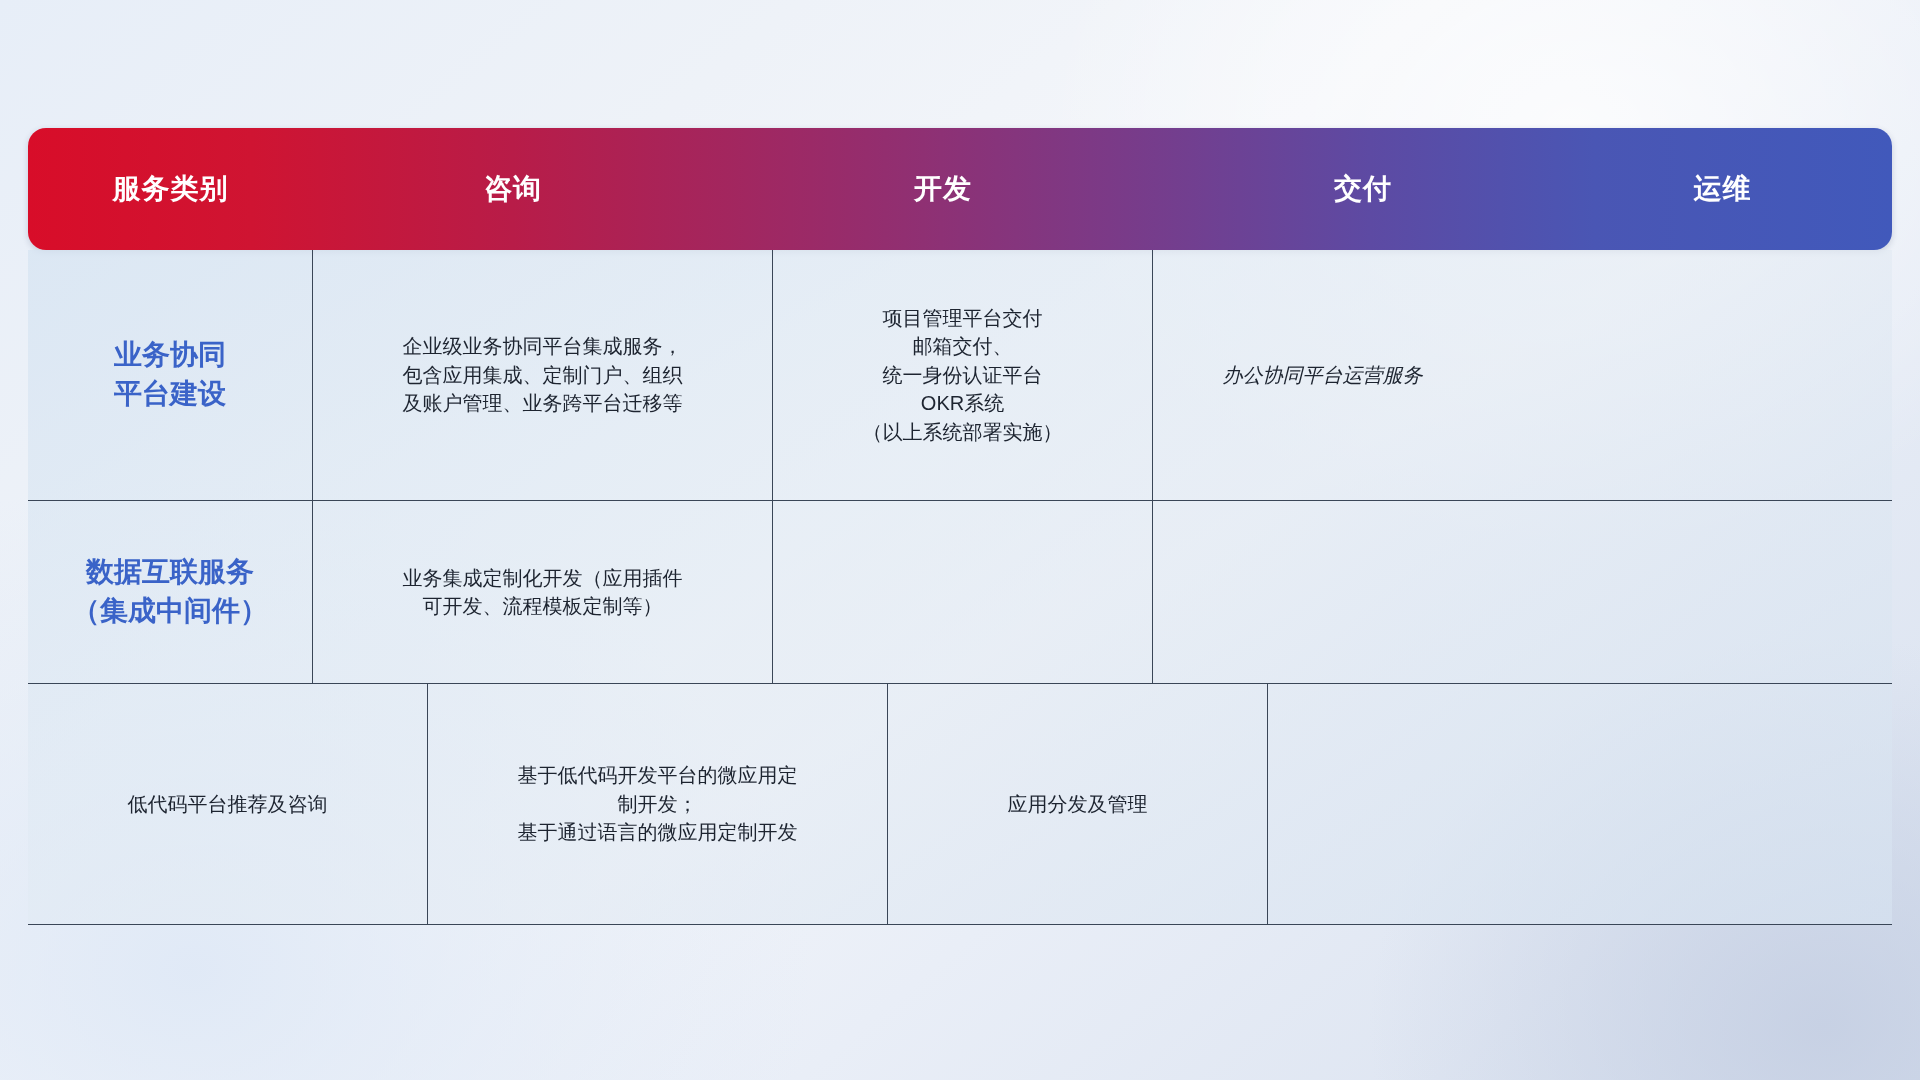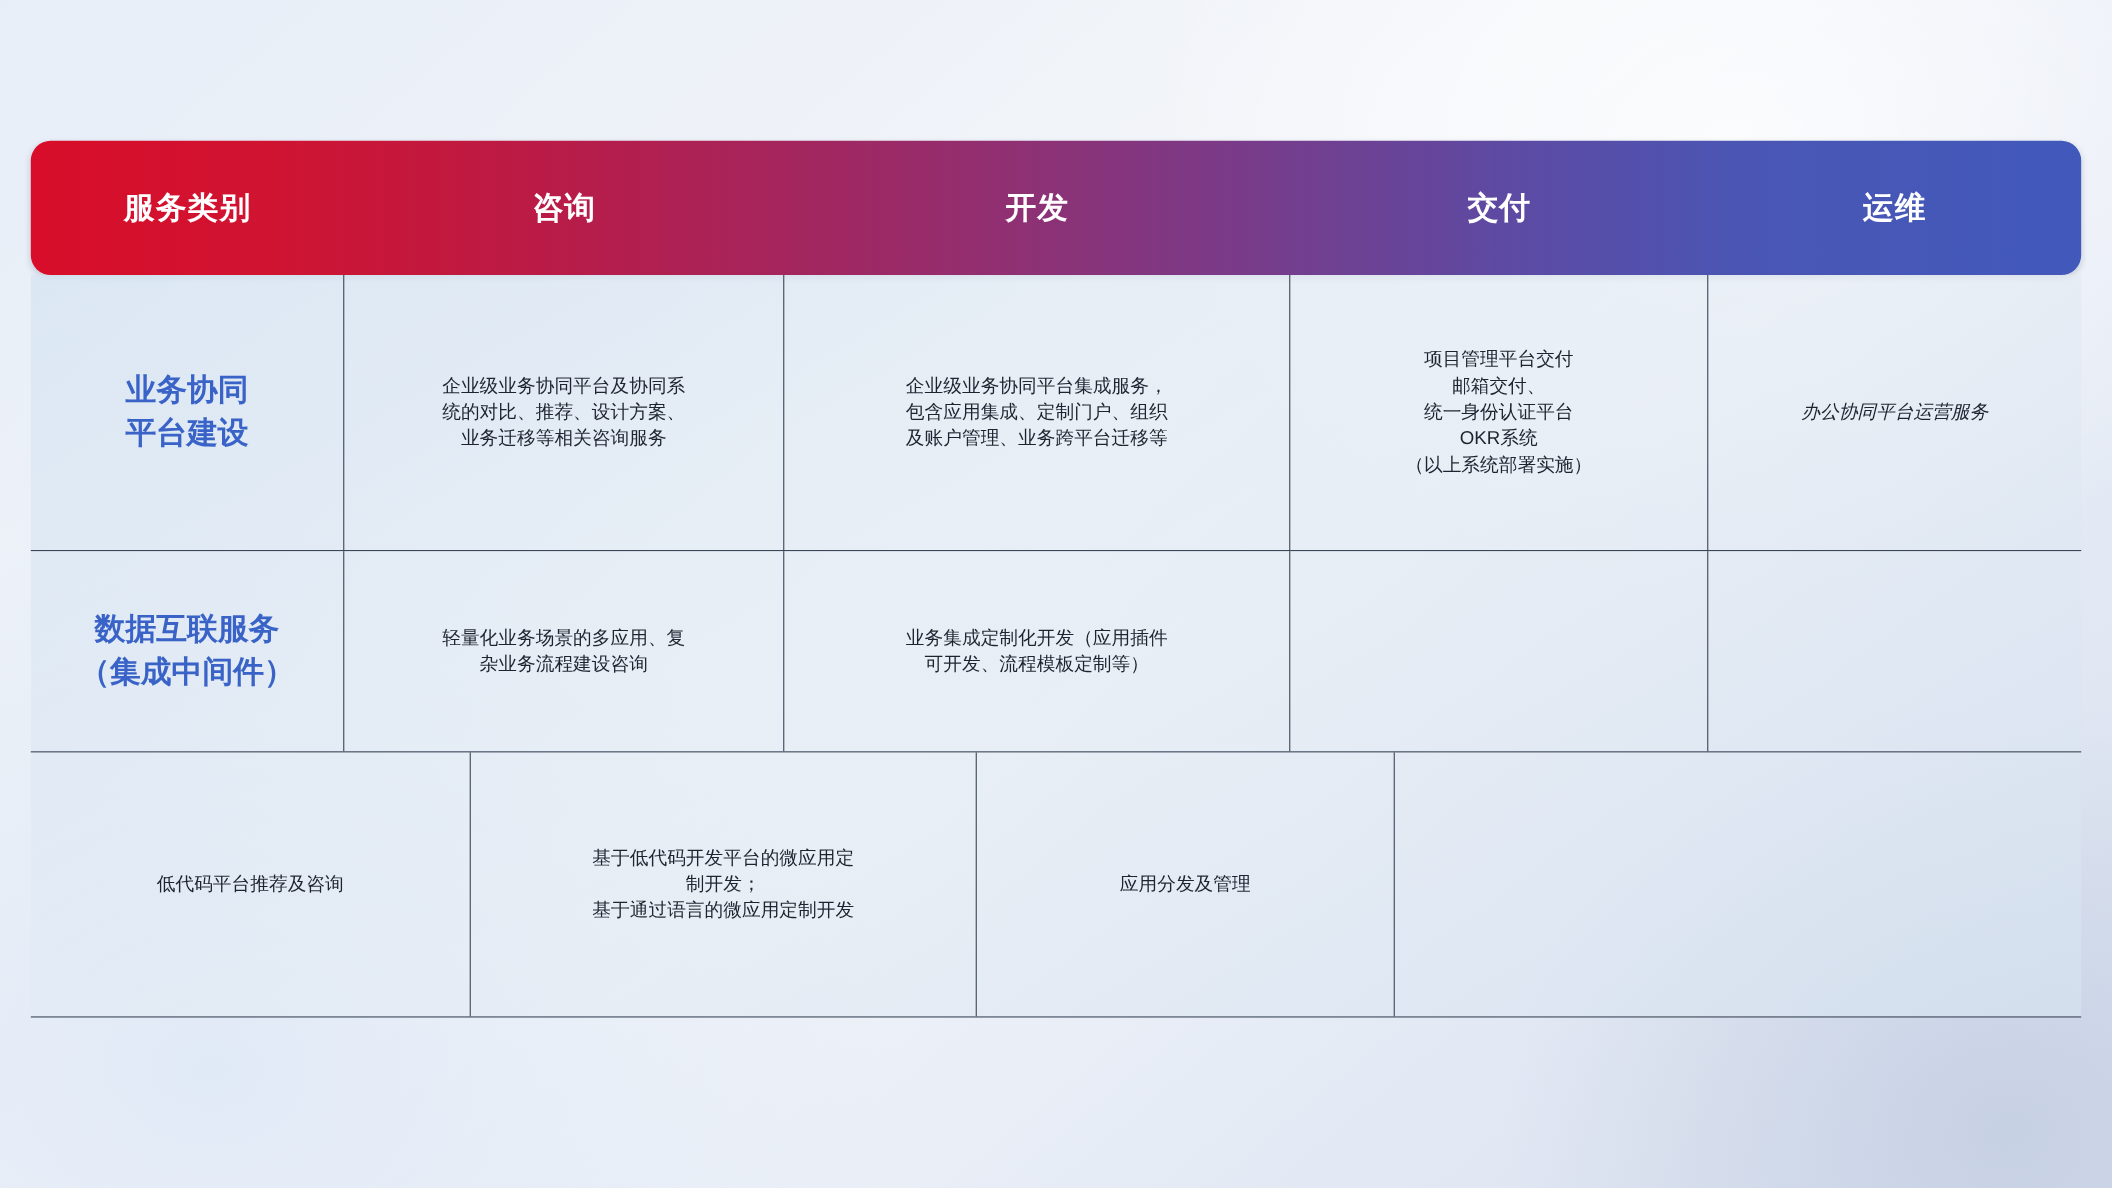--- a/index.html
+++ b/index.html
@@ -80,21 +80,21 @@
   }
   .row:first-child { border-top: none; }
 
   .cell {
     box-sizing: border-box;
     padding: 14px 18px;
     display: flex;
     align-items: center;
     justify-content: center;
     text-align: center;
-    font-size: 17px;
+    font-size: 20px;
     line-height: 1.42;
     color: #1d2430;
     border-right: 1px solid #3a4657;
     white-space: pre-line;
   }
   .cell:last-child { border-right: none; font-style: italic; }
 
   .cell.cat {
     border-right: 1px solid #3a4657;
     color: #3a63c8;
@@ -124,39 +124,34 @@
       <div class="header-cell c3">开发</div>
       <div class="header-cell c4">交付</div>
       <div class="header-cell c5">运维</div>
     </div>
 
     <div class="table-body">
 
       <div class="row row-1">
         <div class="cell cat c1">业务协同
 平台建设</div>
-        <div class="cell c2">企业级业务协同平台及协同系
-统的对比、推荐、设计方案、
-业务迁移等相关咨询服务</div>
         <div class="cell c3">企业级业务协同平台集成服务，
 包含应用集成、定制门户、组织
 及账户管理、业务跨平台迁移等</div>
         <div class="cell c4">项目管理平台交付
 邮箱交付、
 统一身份认证平台
 OKR系统
 （以上系统部署实施）</div>
         <div class="cell c5">办公协同平台运营服务</div>
       </div>
 
       <div class="row row-2">
         <div class="cell cat c1">数据互联服务
 （集成中间件）</div>
-        <div class="cell c2">轻量化业务场景的多应用、复
-杂业务流程建设咨询</div>
         <div class="cell c3">业务集成定制化开发（应用插件
 可开发、流程模板定制等）</div>
         <div class="cell c4"></div>
         <div class="cell c5"></div>
       </div>
 
       <div class="row row-3">
         <div class="cell c2">低代码平台推荐及咨询</div>
         <div class="cell c3">基于低代码开发平台的微应用定
 制开发；

